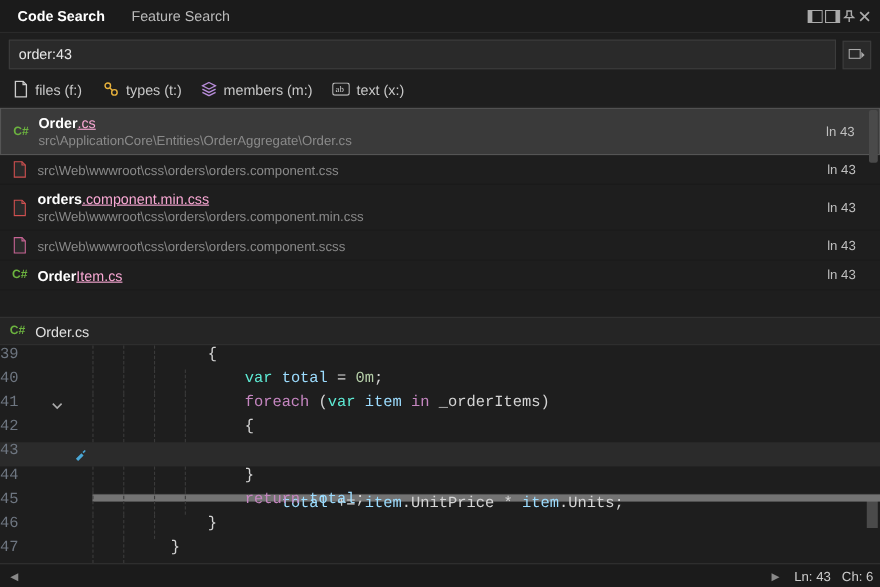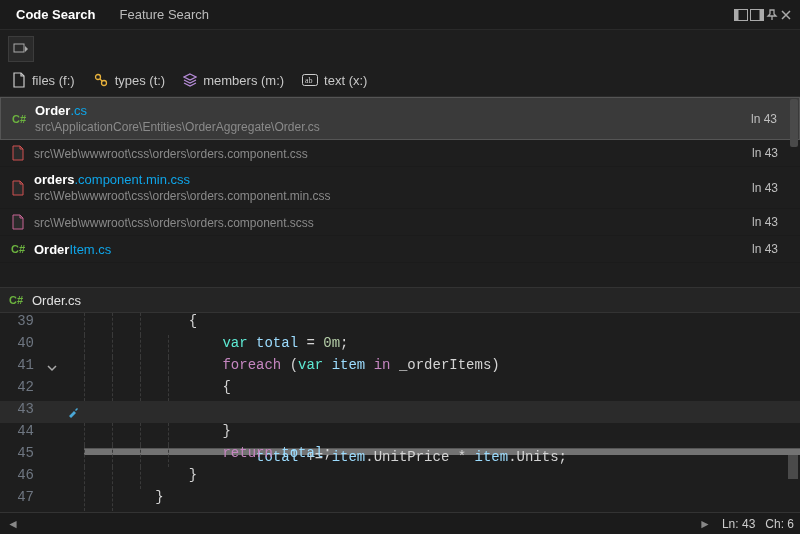--- a/index.html
+++ b/index.html
@@ -98,21 +98,21 @@
   padding: 5px 10px;
   gap: 8px;
   border-bottom: 1px solid #1b1b1b;
 }
 .result-row.selected {
   background: #3a3a3a;
   border: 1px solid #555;
 }
 .result-main { flex: 1; min-width: 0; }
 .result-title { color: #e8e8e8; }
-.result-title .rest { color: #0ea5e9; }
+.result-title .rest { color: #f9a8d4; text-decoration: underline; }
 .result-path { color: #8a8a8a; font-size: 12px; margin-top: 2px; }
 .result-line { color: #bfbfbf; font-size: 12px; padding-right: 12px; }
 .file-icon { width: 16px; height: 16px; flex-shrink: 0; display: flex; align-items: center; justify-content: center; }
 .cs-badge { color: #6cb33f; font-weight: 600; font-size: 11px; }
 
 
 .preview-header {
   display: flex;
   align-items: center;
   gap: 8px;
@@ -130,21 +130,20 @@
   font-size: 14px;
   position: relative;
 }
 .code-line {
   display: flex;
   align-items: stretch;
   height: 22px;
 }
 .gutter-ln {
   width: 42px;
-  text-align: right;
   color: #6e7681;
   padding-right: 8px;
   user-select: none;
 }
 .gutter-fold {
   width: 20px;
   display: flex;
   align-items: center;
   justify-content: center;
   color: #888;
@@ -254,20 +253,21 @@
     </span>
     <span>
       <svg width="12" height="12" viewBox="0 0 12 12">
           <path d="M2 2l8 8M10 2L2 10" stroke="#aaa" stroke-width="1.5"></path>
         </svg>
     </span>
   </div>
 </div>
 
 <div class="search-row">
+  <input class="search-input" value="order:43" style="">
   <div class="search-dropdown">
     <svg width="16" height="12" viewBox="0 0 16 12">
         <rect x="1" y="1" width="10" height="8" fill="none" stroke="#aaa"></rect>
         <path d="M12 3l3 3-3 3" fill="#aaa"></path>
       </svg>
   </div>
 </div>
 
 <div class="filter-row">
   <div class="filter-item">

